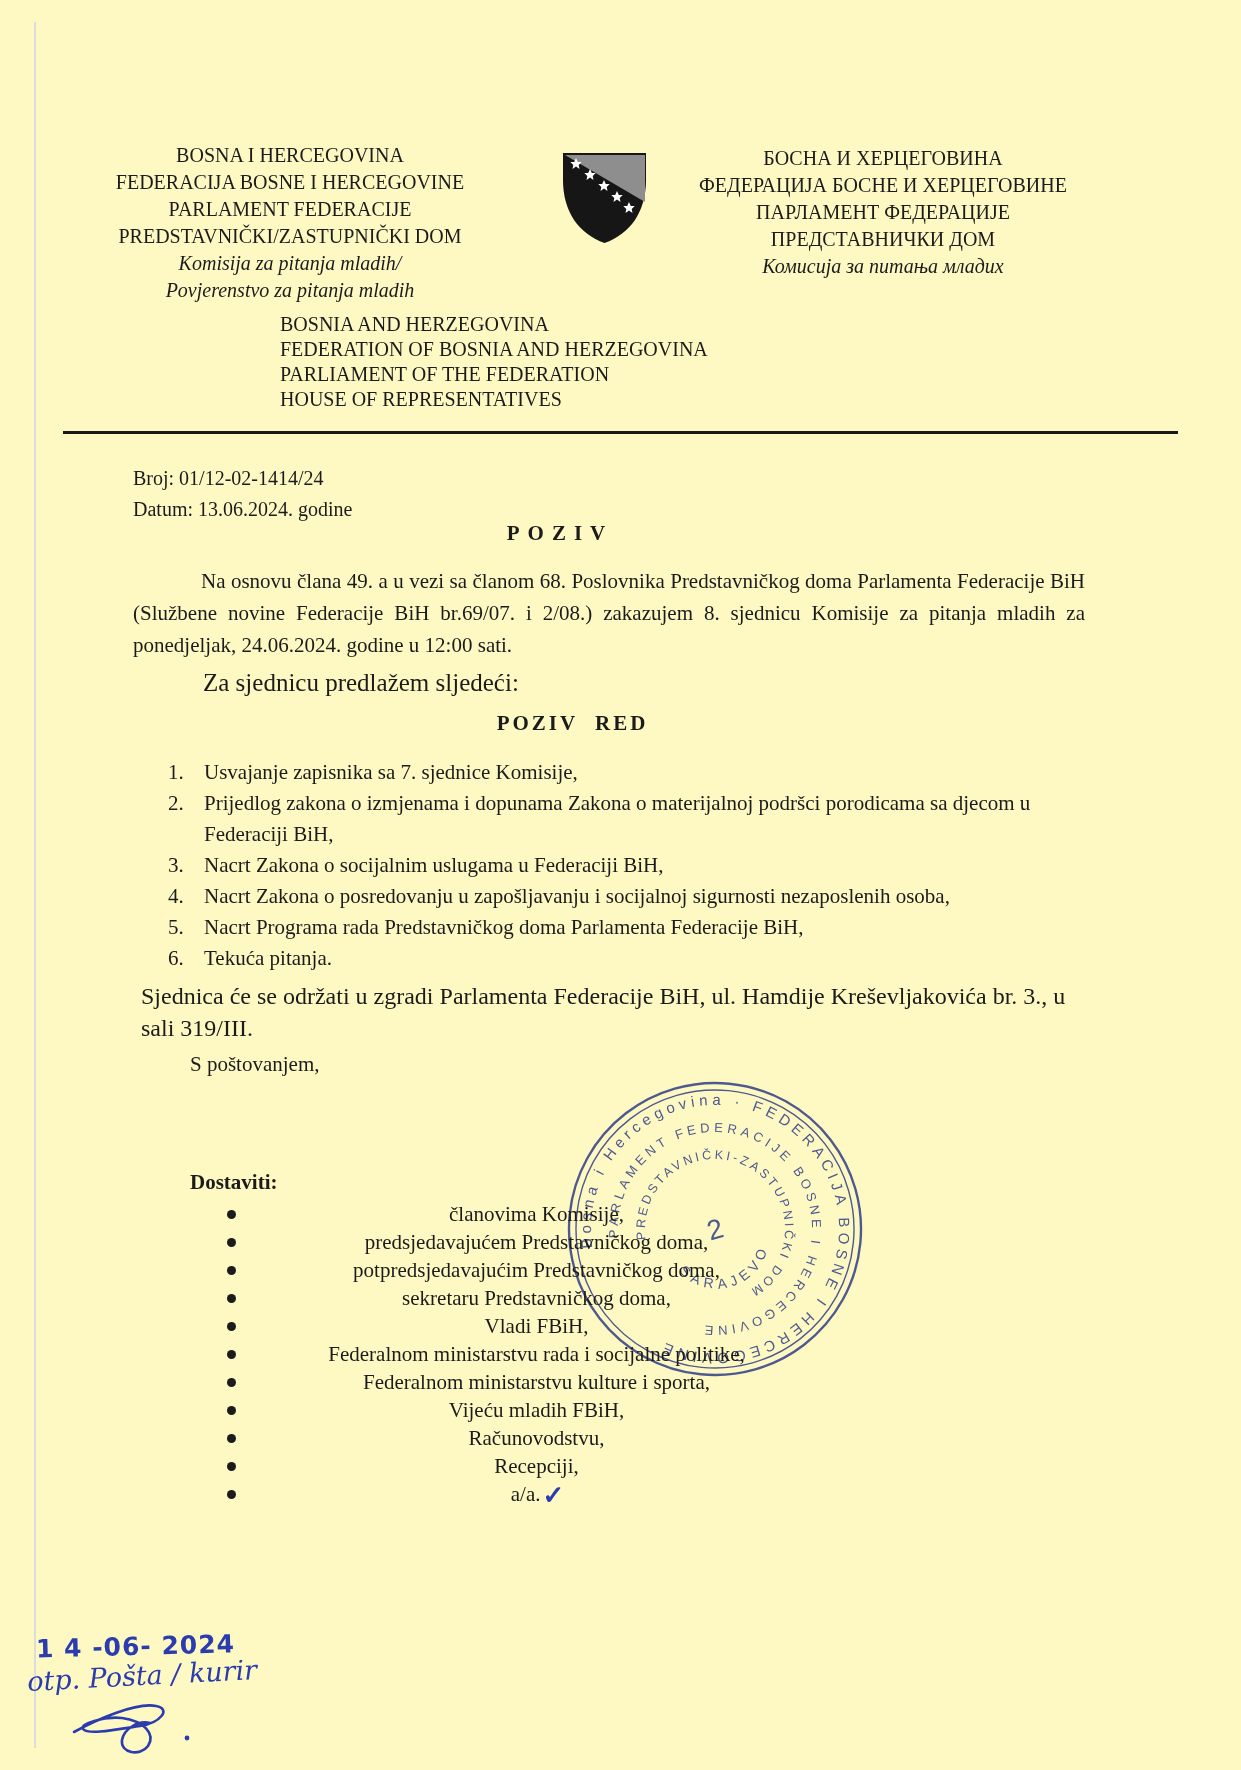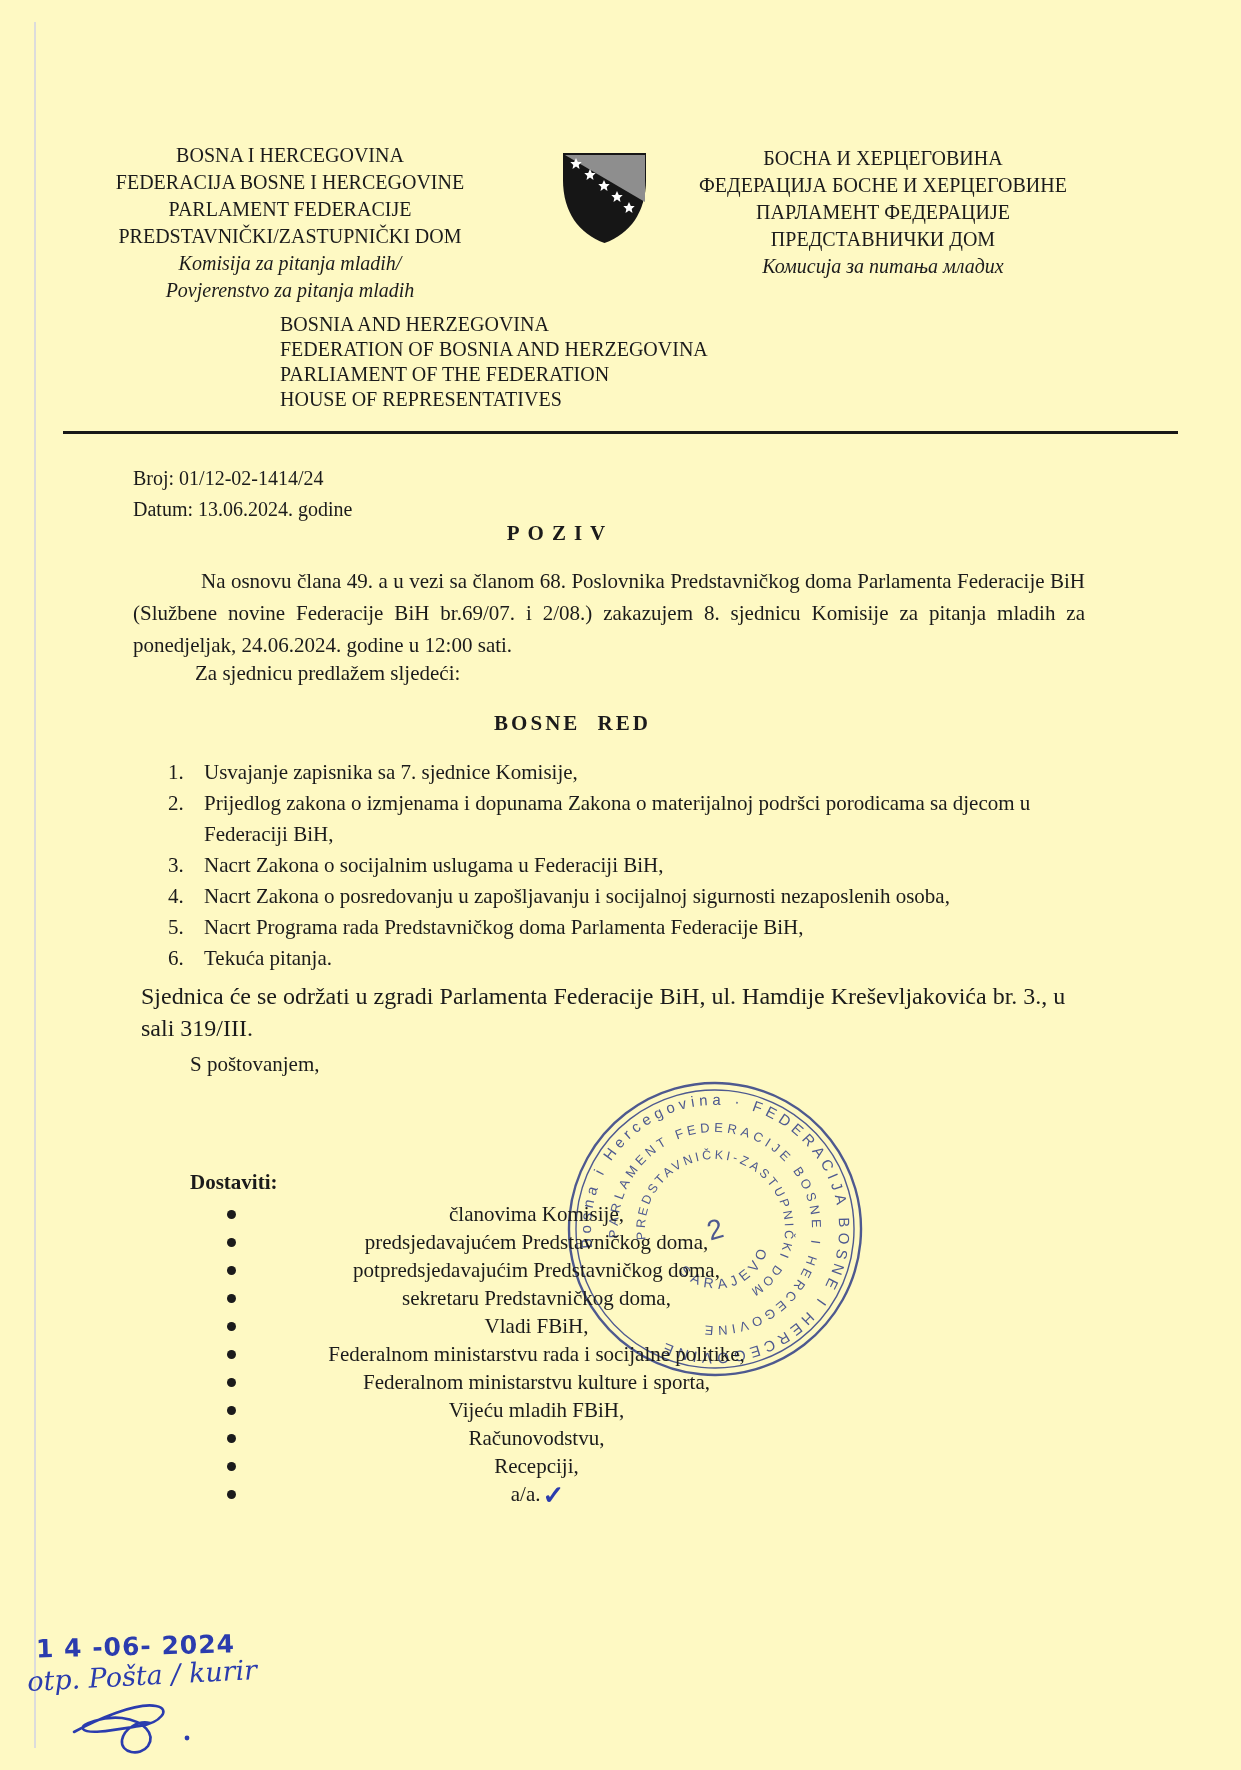--- a/index.html
+++ b/index.html
@@ -12,21 +12,21 @@
   .b{font-weight:normal}
   .i{font-style:italic}
   .hdr-left{position:absolute;left:85px;top:142px;width:410px;text-align:center;font-size:20px;line-height:27px;}
   .hdr-right{position:absolute;left:648px;top:145px;width:470px;text-align:center;font-size:20px;line-height:27px;}
   .hdr-en{position:absolute;left:280px;top:312px;width:600px;text-align:left;font-size:20px;line-height:25px;}
   .coat{position:absolute;left:556px;top:146px;}
   .rule{position:absolute;left:63px;top:431px;width:1115px;height:3px;background:#181818;}
   .meta{position:absolute;left:133px;top:463px;font-size:20px;font-weight:normal;line-height:31px;}
   .title{position:absolute;left:0;top:521px;width:1120px;text-align:center;font-size:21px;font-weight:bold;letter-spacing:8px;}
   .intro{position:absolute;left:133px;top:565px;width:952px;margin:0;font-size:21px;line-height:32px;text-align:justify;text-indent:68px;}
-  .propose{position:absolute;left:133px;top:661px;width:952px;margin:0;font-size:21px;text-indent:62px;}
+  .propose{position:absolute;left:133px;top:661px;width:952px;margin:8px;font-size:25px;text-indent:62px;}
   .agenda-head{position:absolute;left:0;top:711px;width:1145px;text-align:center;font-size:21px;font-weight:bold;letter-spacing:3px;word-spacing:9px;}
   ol.agenda{position:absolute;left:168px;top:757px;width:930px;margin:0;padding:0;list-style:none;font-size:21px;line-height:31px;counter-reset:ag;}
   ol.agenda li{position:relative;padding-left:36px;counter-increment:ag;}
   ol.agenda li::before{content:counter(ag) ".";position:absolute;left:0;top:0;}
   .location{position:absolute;left:133px;top:972px;width:960px;margin:8px;font-size:24px;line-height:32px;}
   .regards{position:absolute;left:190px;top:1052px;margin:0;font-size:21px;}
   .signer{position:absolute;left:645px;top:1110px;width:440px;text-align:center;font-size:21px;line-height:32px;}
   .dost-head{position:absolute;left:190px;top:1170px;font-size:21px;font-weight:bold;}
   ul.dost{position:absolute;left:220px;top:1200px;width:600px;margin:0;padding:0;list-style:none;font-size:21px;line-height:28px;text-align:center;}
   ul.dost li{position:relative;padding-left:33px;}
@@ -86,21 +86,21 @@
   <div class="meta">
     <div>Broj: 01/12-02-1414/24</div>
     <div>Datum: 13.06.2024. godine</div>
   </div>
 
   <div class="title">POZIV</div>
 
   <p class="intro"><span>Na osnovu člana 49. a u vezi sa članom 68. Poslovnika Predstavničkog doma Parlamenta Federacije BiH (Službene novine Federacije BiH  br.69/07. i 2/08.) zakazujem </span><span class="b">8. sjednicu Komisije za pitanja mladih za ponedjeljak, 24.06.2024. godine u 12:00 sati.</span></p>
   <p class="propose">Za sjednicu predlažem sljedeći:</p>
 
-  <div class="agenda-head">BOSNE RED</div>
+  <div class="agenda-head">POZIV RED</div>
   <ol class="agenda">
     <li><span>Usvajanje zapisnika sa 7. sjednice Komisije,</span></li>
     <li><span>Prijedlog zakona o izmjenama i dopunama Zakona o materijalnoj podršci porodicama sa djecom u Federaciji BiH,</span></li>
     <li><span>Nacrt Zakona o socijalnim uslugama u Federaciji BiH,</span></li>
     <li><span>Nacrt Zakona o posredovanju u zapošljavanju i socijalnoj sigurnosti nezaposlenih osoba,</span></li>
     <li><span>Nacrt Programa rada Predstavničkog doma Parlamenta Federacije BiH,</span></li>
     <li><span>Tekuća pitanja.</span></li>
   </ol>
 
   <p class="location"><span>Sjednica će se održati u zgradi  Parlamenta Federacije BiH, ul. Hamdije Kreševljakovića br. 3., </span><span class="b">u sali 319/III.</span></p>

